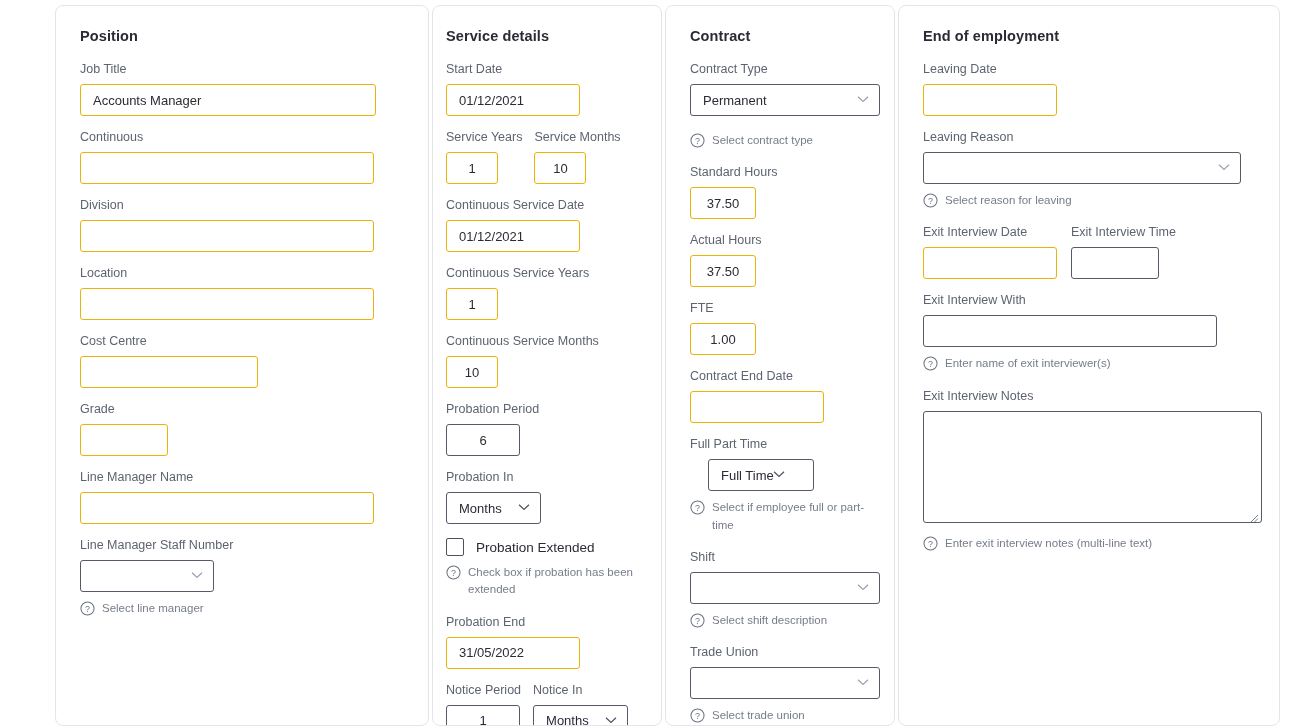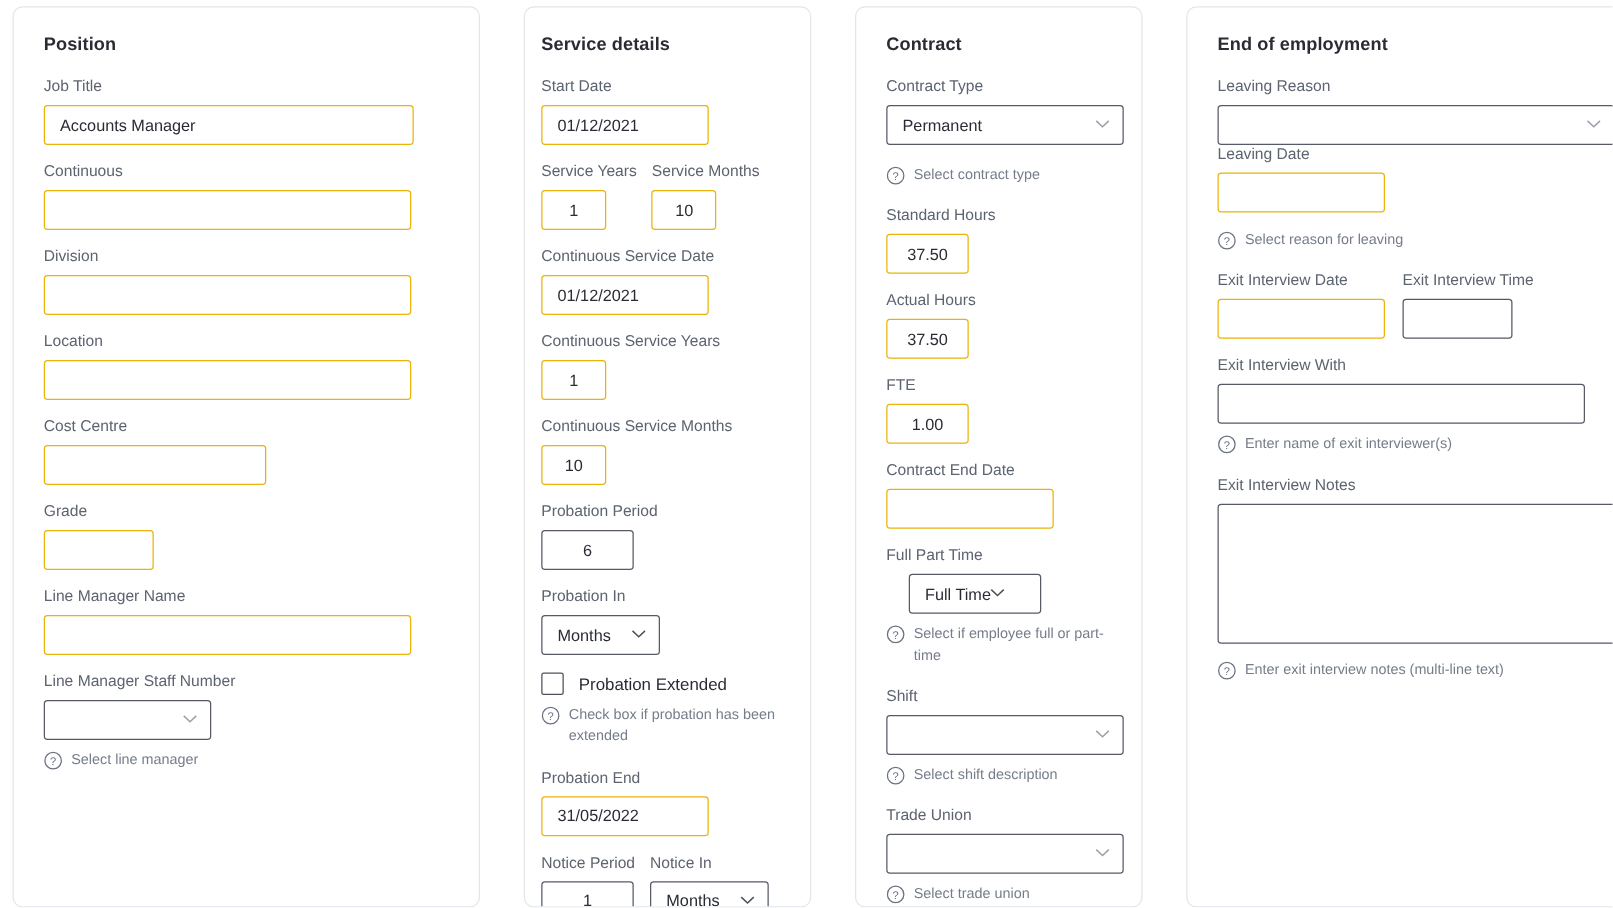--- a/index.html
+++ b/index.html
@@ -10,23 +10,24 @@
     height: 726px;
     overflow: hidden;
     font-family: "Liberation Sans", sans-serif;
   }
 
   #app {
     position: relative;
     width: 1290px;
     height: 726px;
     display: flex;
-    gap: 35px;
+    gap: 3px;
     padding: 5px 10px 0 10px;
     box-sizing: border-box;
+    justify-content: flex-end;
   }
 
   .panel {
     background: #ffffff;
     border: 1px solid #e3e5e9;
     border-radius: 8px;
     box-sizing: border-box;
     padding: 22px 24px 24px 24px;
     overflow: hidden;
     flex: 0 0 auto;
@@ -425,35 +426,35 @@
         </svg>
       </span>
       <span class="hint-txt">Select trade union</span>
     </div>
 
   </section>
 
   <section class="panel panel-employment">
     <h2 class="panel-title">End of employment</h2>
 
+    <div class="field">
+      <label class="fld-label">Leaving Date</label>
+      <input class="ctl w-115 txt-left" type="text" value="" style="">
+    </div>
+
     <div class="field" style="margin-bottom:0">
       <label class="fld-label">Leaving Reason</label>
       <div class="sel-wrap" style="width:318px">
         <input class="ctl dark w-318 txt-left" type="text" value="" style="">
         <span class="chev">
           <svg viewBox="0 0 12 8" width="12" height="8">
               <path d="M1 1.5 L6 6.2 L11 1.5" fill="none" stroke="#9aa0ac" stroke-width="1.2"></path>
             </svg>
         </span>
       </div>
-    </div>
-
-    <div class="field">
-      <label class="fld-label">Leaving Date</label>
-      <input class="ctl w-115 txt-left" type="text" value="" style="">
     </div>
 
     <div class="hint">
       <span class="qicon">
         <svg viewBox="0 0 16 16" width="15" height="15">
           <circle cx="8" cy="8" r="7" fill="none" stroke="#6b7280" stroke-width="1.1"></circle>
           <text x="8" y="11.6" text-anchor="middle" font-size="9.5" font-family="Liberation Sans, sans-serif" fill="#6b7280">?</text>
         </svg>
       </span>
       <span class="hint-txt">Select reason for leaving</span>

